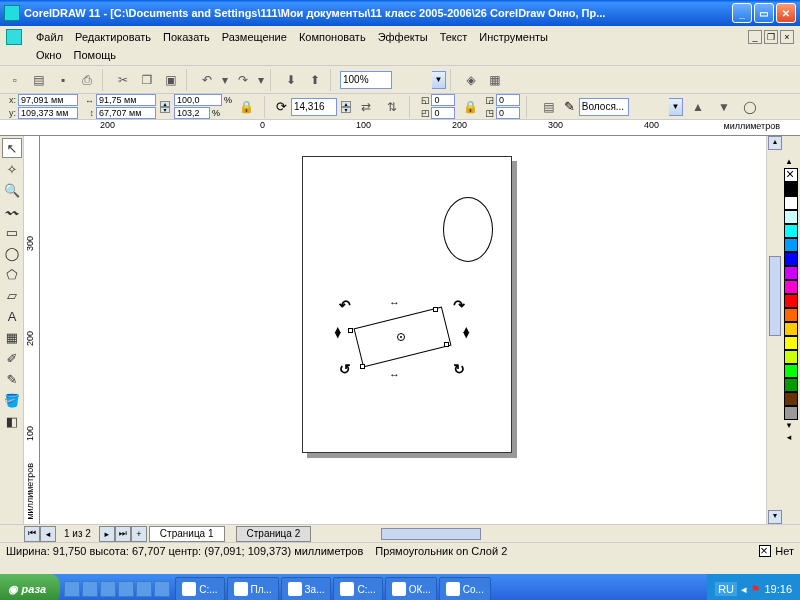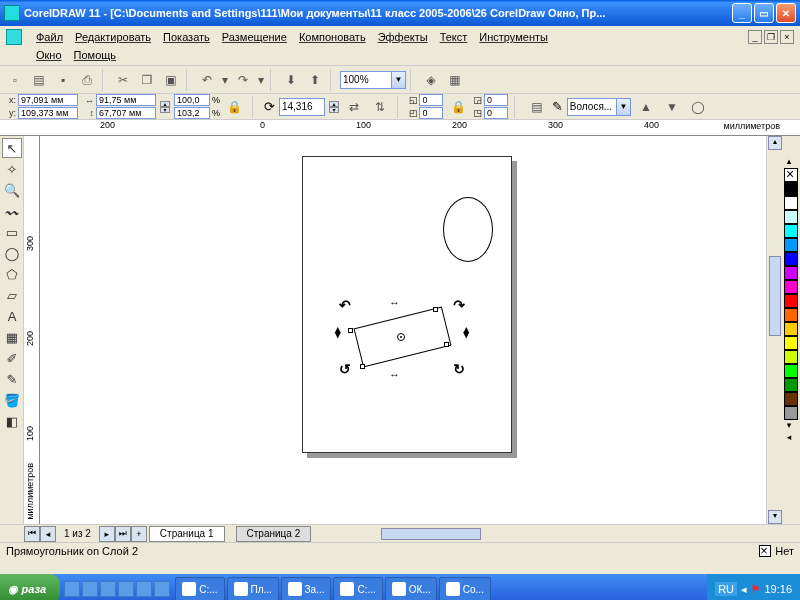--- a/index.html
+++ b/index.html
@@ -5,29 +5,29 @@
 * { margin:0; padding:0; box-sizing:border-box; font-family:Tahoma,sans-serif; font-size:11px; }
 body { width:800px; height:600px; background:#ece9d8; overflow:hidden; position:relative; }
 .titlebar { height:26px; background:linear-gradient(to bottom,#0058e0 0%,#3a91ff 10%,#2a7cee 40%,#0d57d4 100%); display:flex; align-items:center; padding:0 4px; color:#fff; }
 .titlebar .app-icon { width:16px; height:16px; background:#2dd; border:1px solid #088; margin-right:4px; }
 .titlebar .title { flex:1; font-weight:bold; white-space:nowrap; overflow:hidden; text-overflow:ellipsis; }
 .win-btns { display:flex; gap:2px; }
 .win-btn { width:20px; height:20px; border:1px solid #fff; border-radius:3px; display:flex; align-items:center; justify-content:center; font-weight:bold; color:#fff; font-size:10px; }
 .win-btn.min,.win-btn.max { background:linear-gradient(#6fb1ff,#2a7cee); }
 .win-btn.cls { background:linear-gradient(#ff9c6f,#e04a2a); }
 .menubar { height:40px; background:#ece9d8; display:flex; flex-wrap:wrap; align-items:center; padding:2px 6px; border-bottom:1px solid #ccc; position:relative; }
-.menubar .mi { padding:3px 6px; text-decoration:underline; text-decoration-color:#333; cursor:default; }
+.menubar .mi { padding:3px 6px; text-decoration-color:#333; cursor:default; }
 .menubar .m-icon { width:16px; height:16px; background:#3dd; border:1px solid #099; margin-right:8px; }
 .menubar .doc-btns { position:absolute; right:6px; top:4px; display:flex; gap:2px; }
 .menubar .doc-btns span { width:14px; height:14px; border:1px solid #888; background:#ece9d8; font-size:9px; display:flex; align-items:center; justify-content:center; }
 .toolbar { height:28px; display:flex; align-items:center; padding:2px 4px; gap:2px; border-bottom:1px solid #ccc; }
 .tb-btn { width:22px; height:22px; border:1px solid #ece9d8; display:flex; align-items:center; justify-content:center; font-size:12px; color:#555; }
 .tb-sep { width:6px; height:22px; border-left:1px solid #ccc; margin:0 2px; }
 .tb-input { height:18px; border:1px solid #7a96df; background:#fff; padding:0 2px; font-size:10px; }
-.tb-combo { position:relative; display:flex; }
+.tb-combo { position:relative; display:flex;gap:40px; }
 .tb-combo .drop { width:14px; height:18px; border:1px solid #7a96df; border-left:none; background:linear-gradient(#e8f0ff,#c0d4f0); display:flex; align-items:center; justify-content:center; font-size:8px; }
 .propbar { height:26px; display:flex; align-items:center; padding:2px 4px; gap:4px; border-bottom:1px solid #ccc; }
 .prop-group { display:flex; flex-direction:column; gap:1px; }
 .prop-row { display:flex; align-items:center; gap:2px; }
 .prop-label { font-size:9px; color:#333; width:12px; text-align:right; }
 .prop-input { width:60px; height:12px; border:1px solid #7a96df; background:#fff; font-size:9px; padding:0 2px; }
 .spinner { width:10px; display:flex; flex-direction:column; }
 .spinner span { height:6px; border:1px solid #888; background:#d8e4f0; font-size:6px; line-height:4px; text-align:center; }
 .ruler-h { height:16px; background:#fff; border-bottom:1px solid #888; position:relative; font-size:9px; }
 .ruler-h .tick { position:absolute; top:0; font-size:9px; }
@@ -162,21 +162,21 @@
         <span class="prop-label">↕</span>
         <input class="prop-input" value="67,707 мм" style="">
       </div>
   </div>
   <div class="spinner">
       <span>▴</span>
       <span>▾</span>
     </div>
   <div class="prop-group">
     <div class="prop-row">
-        <input class="prop-input" style="width: 36px;" value="100,0">
+        <input class="prop-input" style="width: 48px;" value="100,0">
         <span style="font-size:9px">%</span>
       </div>
     <div class="prop-row">
         <input class="prop-input" style="width: 36px;" value="103,2">
         <span style="font-size:9px">%</span>
       </div>
   </div>
   <div class="tb-btn">🔒</div>
   <div class="tb-sep"></div>
   <span style="font-size:13px">⟳</span>
@@ -326,20 +326,21 @@
   </div>
   <div class="page-tab">Страница 1</div>
   <div class="page-tab inactive">Страница 2</div>
   <div class="scroll-h">
     <div class="thumb"></div>
   </div>
 </div>
 
 <div class="statusbar">
   <div class="status-row">
+    <span>Ширина: 91,750  высота: 67,707  центр: (97,091; 109,373)  миллиметров</span>
     <span>Прямоугольник on Слой 2</span>
     <div class="status-right">
       <div class="fill-sw noX"></div>
       <span>Нет</span>
     </div>
   </div>
 </div>
 
 <div class="taskbar">
   <div class="start-btn">

